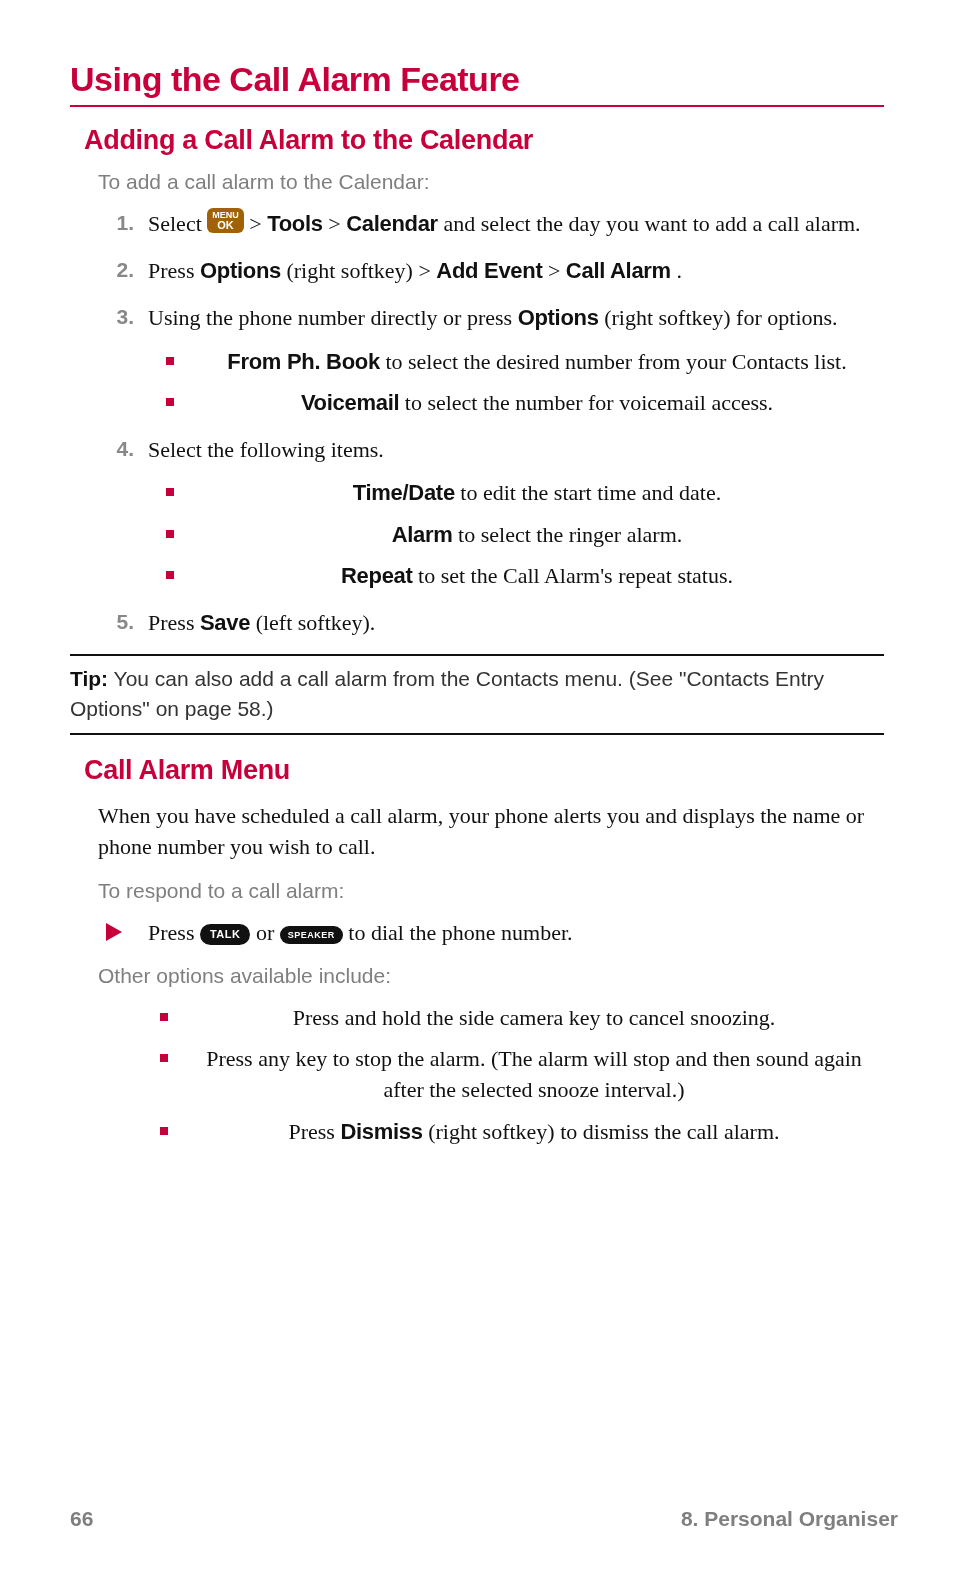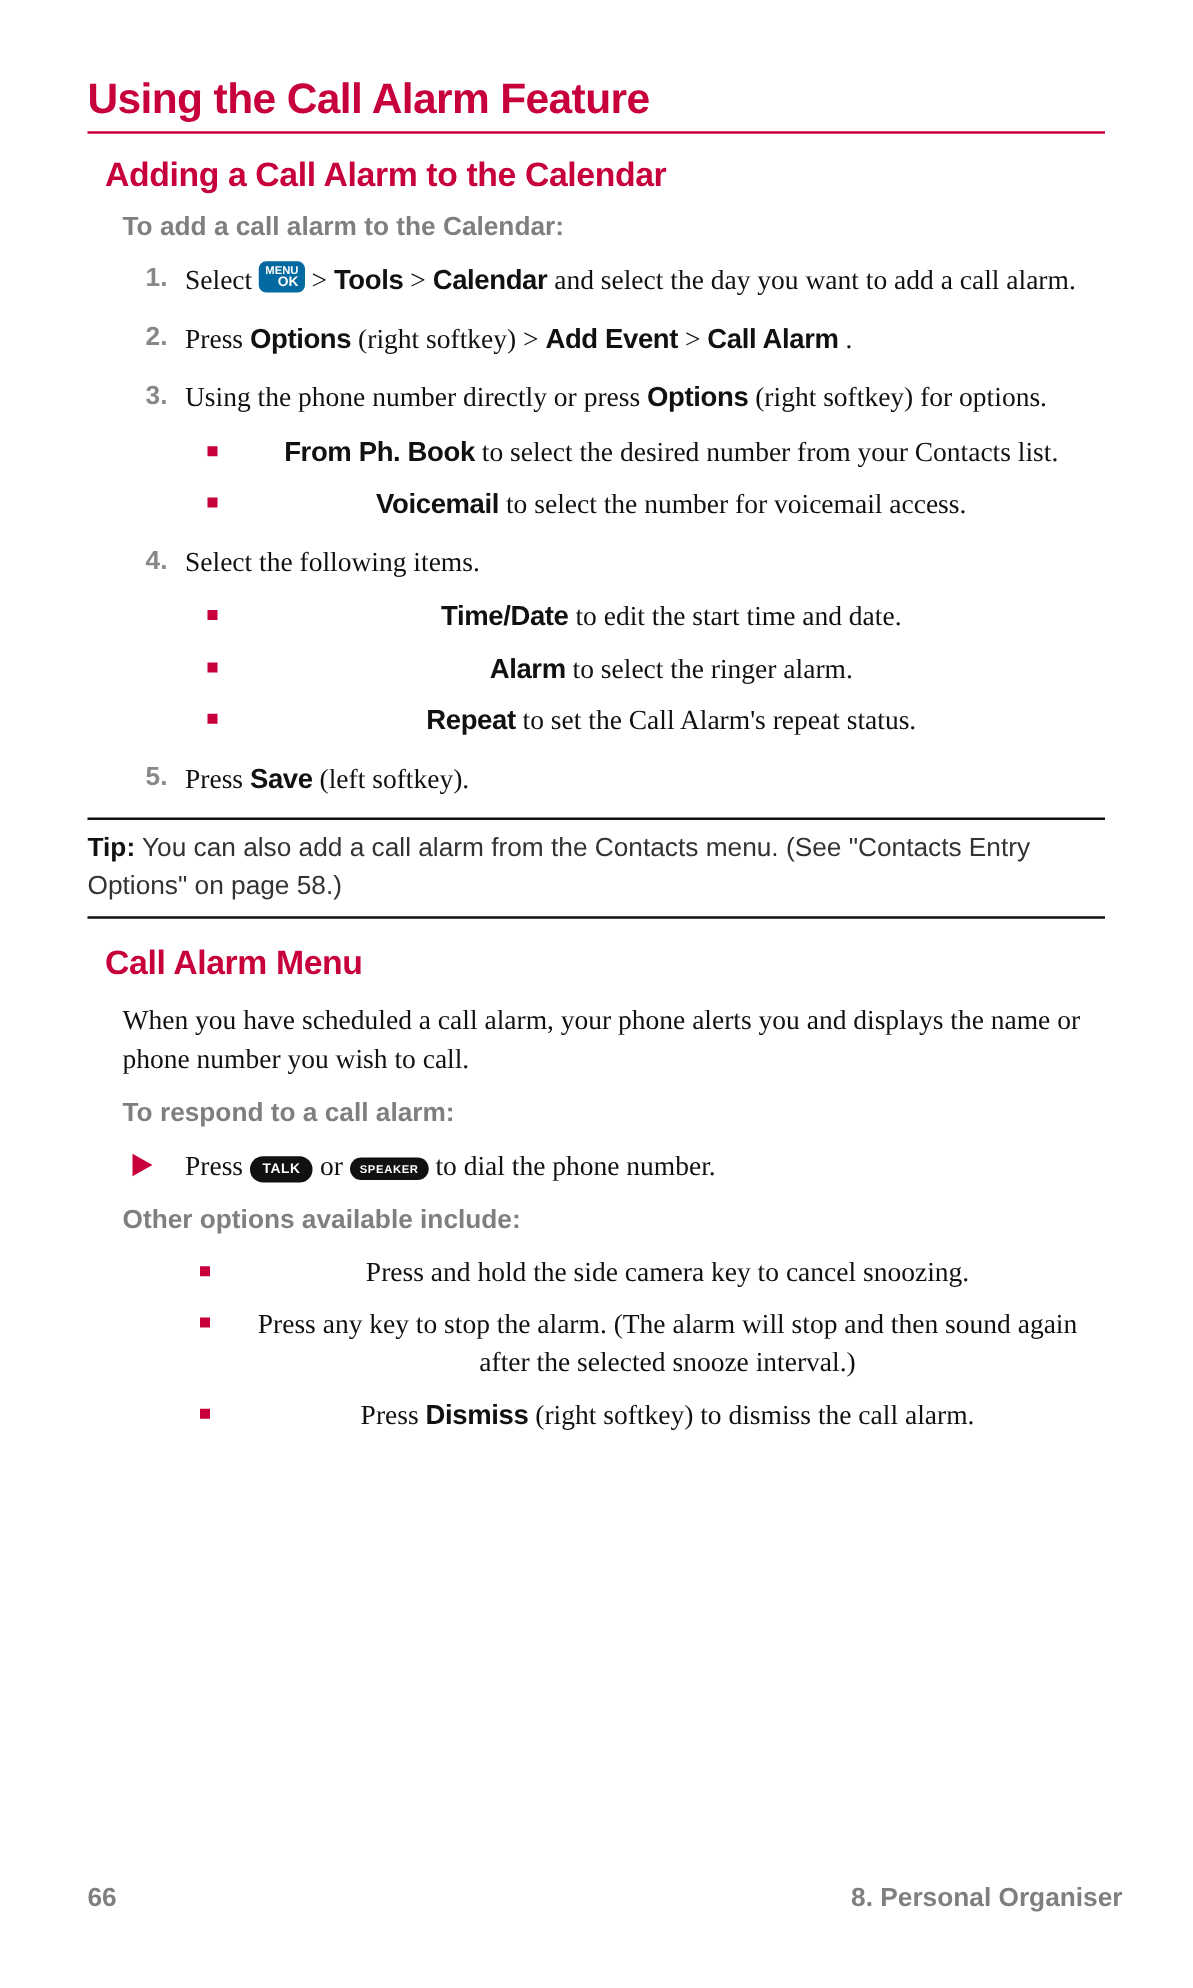--- a/index.html
+++ b/index.html
@@ -40,21 +40,21 @@
     letter-spacing: -0.3px;
   }
   p.body {
     font-size: 22px;
     line-height: 1.42;
     margin: 0 0 16px 28px;
     color: #111;
   }
   p.lead {
     font-family: "Helvetica Neue", Helvetica, Arial, sans-serif;
-    font-weight: 700;
+    font-weight: 400;
     color: #7f7f7f;
     font-size: 21px;
     margin: 2px 0 14px 28px;
   }
   ol.steps {
     list-style: none;
     padding: 0;
     margin: 0 0 6px 28px;
   }
   ol.steps > li {
@@ -95,28 +95,28 @@
     height: 8px;
     background: #c7003c;
   }
   .sbold {
     font-family: "Helvetica Neue", Helvetica, Arial, sans-serif;
     font-weight: 700;
     letter-spacing: -0.3px;
   }
   .menu-key {
     display: inline-block;
-    background: #0369a1;
+    background: #a16207;
     color: #fff;
     border-radius: 6px;
     font-family: Arial, sans-serif;
     font-weight: 800;
     font-size: 9px;
     line-height: 9px;
-    text-align: right;
+    text-align: center;
     padding: 3px 5px 3px 5px;
     vertical-align: 2px;
   }
   .menu-key .line2 { font-size: 11px; display:block; margin-top:1px; }
   .key-pill {
     display: inline-block;
     background: #111;
     color: #fff;
     border-radius: 12px;
     font-family: Arial, sans-serif;

